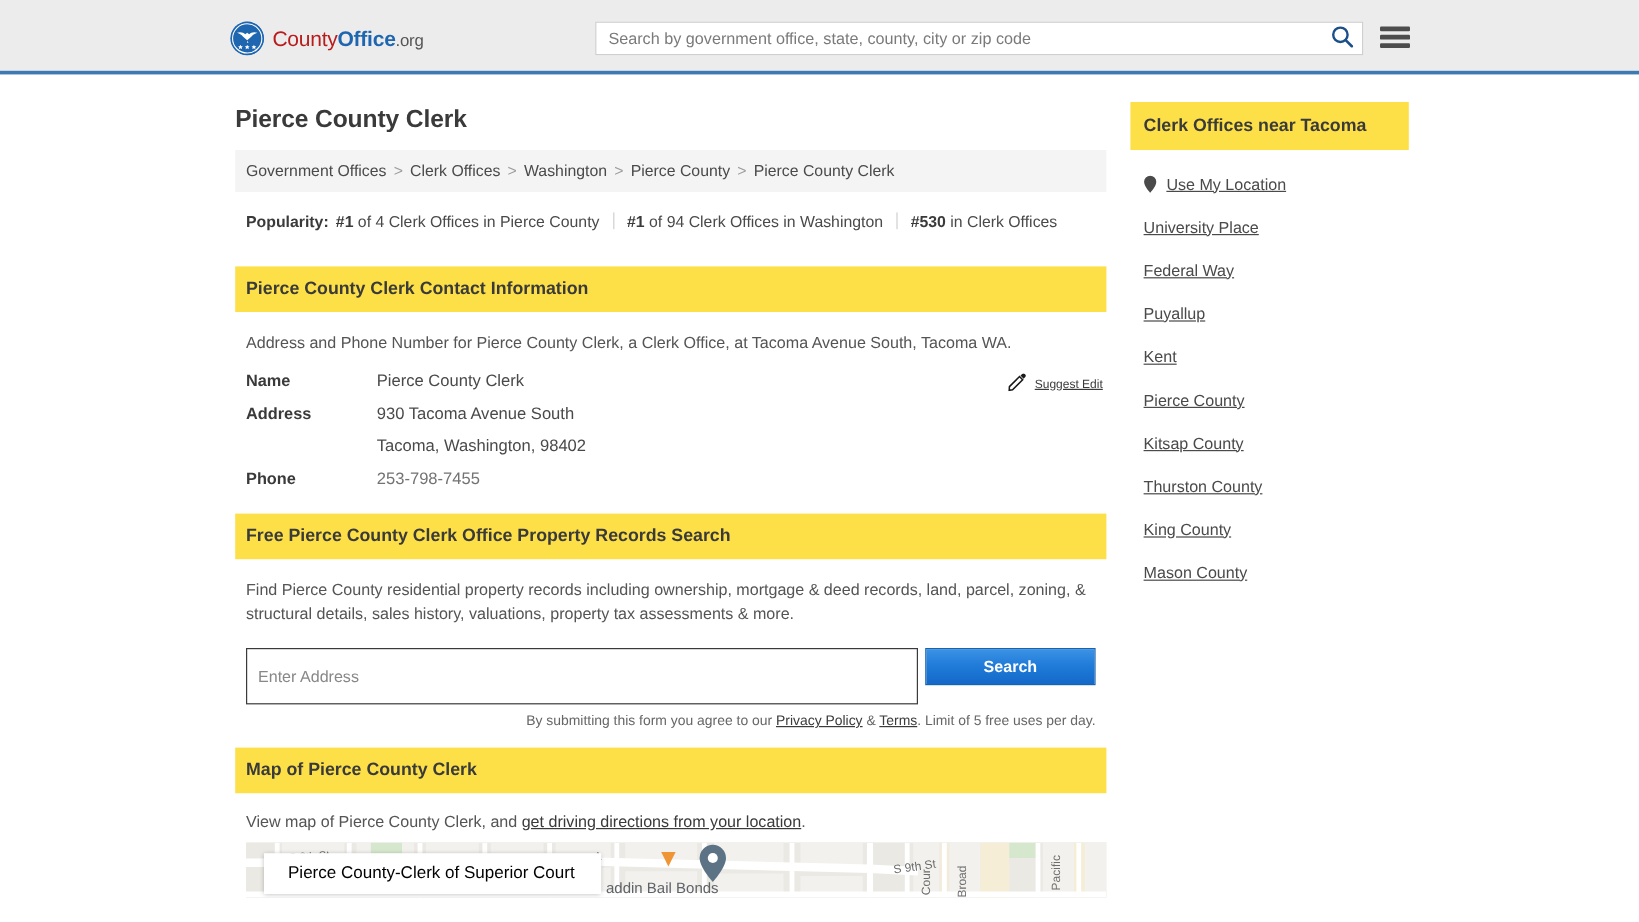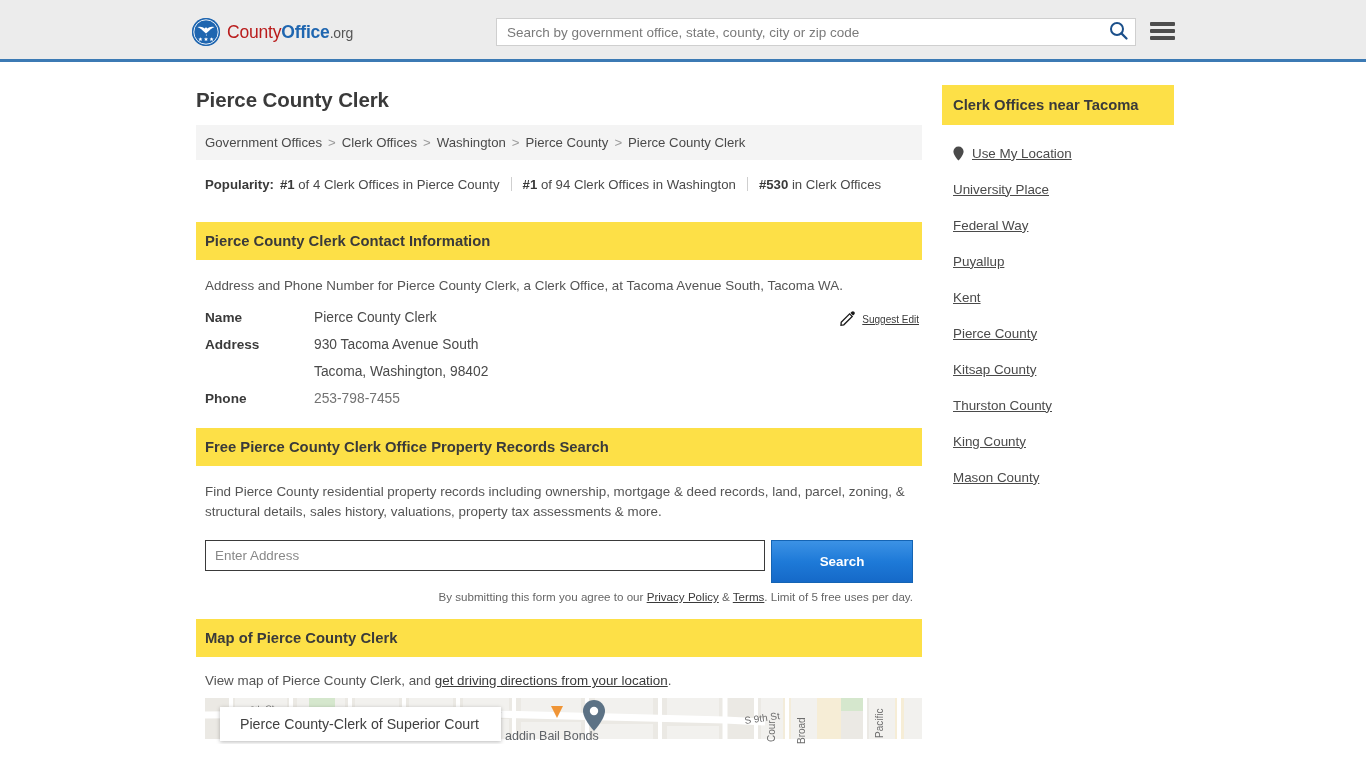--- a/index.html
+++ b/index.html
@@ -211,32 +211,32 @@
   }
 
   
   .prop-form {
     display: flex;
     gap: 6px;
     padding: 12px 9px 0 9px;
   }
   .addr-input {
     flex: 1 1 auto;
-    height: 31px;
+    height: 47px;
     border: 1px solid #3a3a3a;
     padding: 0 9px;
     font-size: 13.4px;
     font-family: "Liberation Sans", sans-serif;
     color: #333;
     outline: none;
   }
   .addr-input::placeholder { color: #888; }
   .search-btn {
     width: 142px;
-    height: 43px;
+    height: 31px;
     border: 1px solid #1464b4;
     background: linear-gradient(to bottom, #3c92e5 0%, #1e7ad8 50%, #1569c8 100%);
     color: #ffffff;
     font-size: 13.4px;
     font-weight: bold;
     font-family: "Liberation Sans", sans-serif;
     cursor: pointer;
   }
   .form-legal {
     text-align: right;
@@ -262,21 +262,21 @@
     background: #eceae6;
   }
   .map-frame svg { display: block; }
   .map-infobox {
     position: absolute;
     left: 15px;
     top: 9px;
     background: #ffffff;
     padding: 9px 22px 9px 20px;
     font-size: 14.2px;
-    color: #404040;
+    color: #000000;
     box-shadow: 0 1px 4px rgba(0,0,0,0.28);
     white-space: nowrap;
   }
 
   
   .side-head {
     background: #fde047;
     padding: 12px 11px;
     font-size: 14.8px;
     font-weight: bold;

